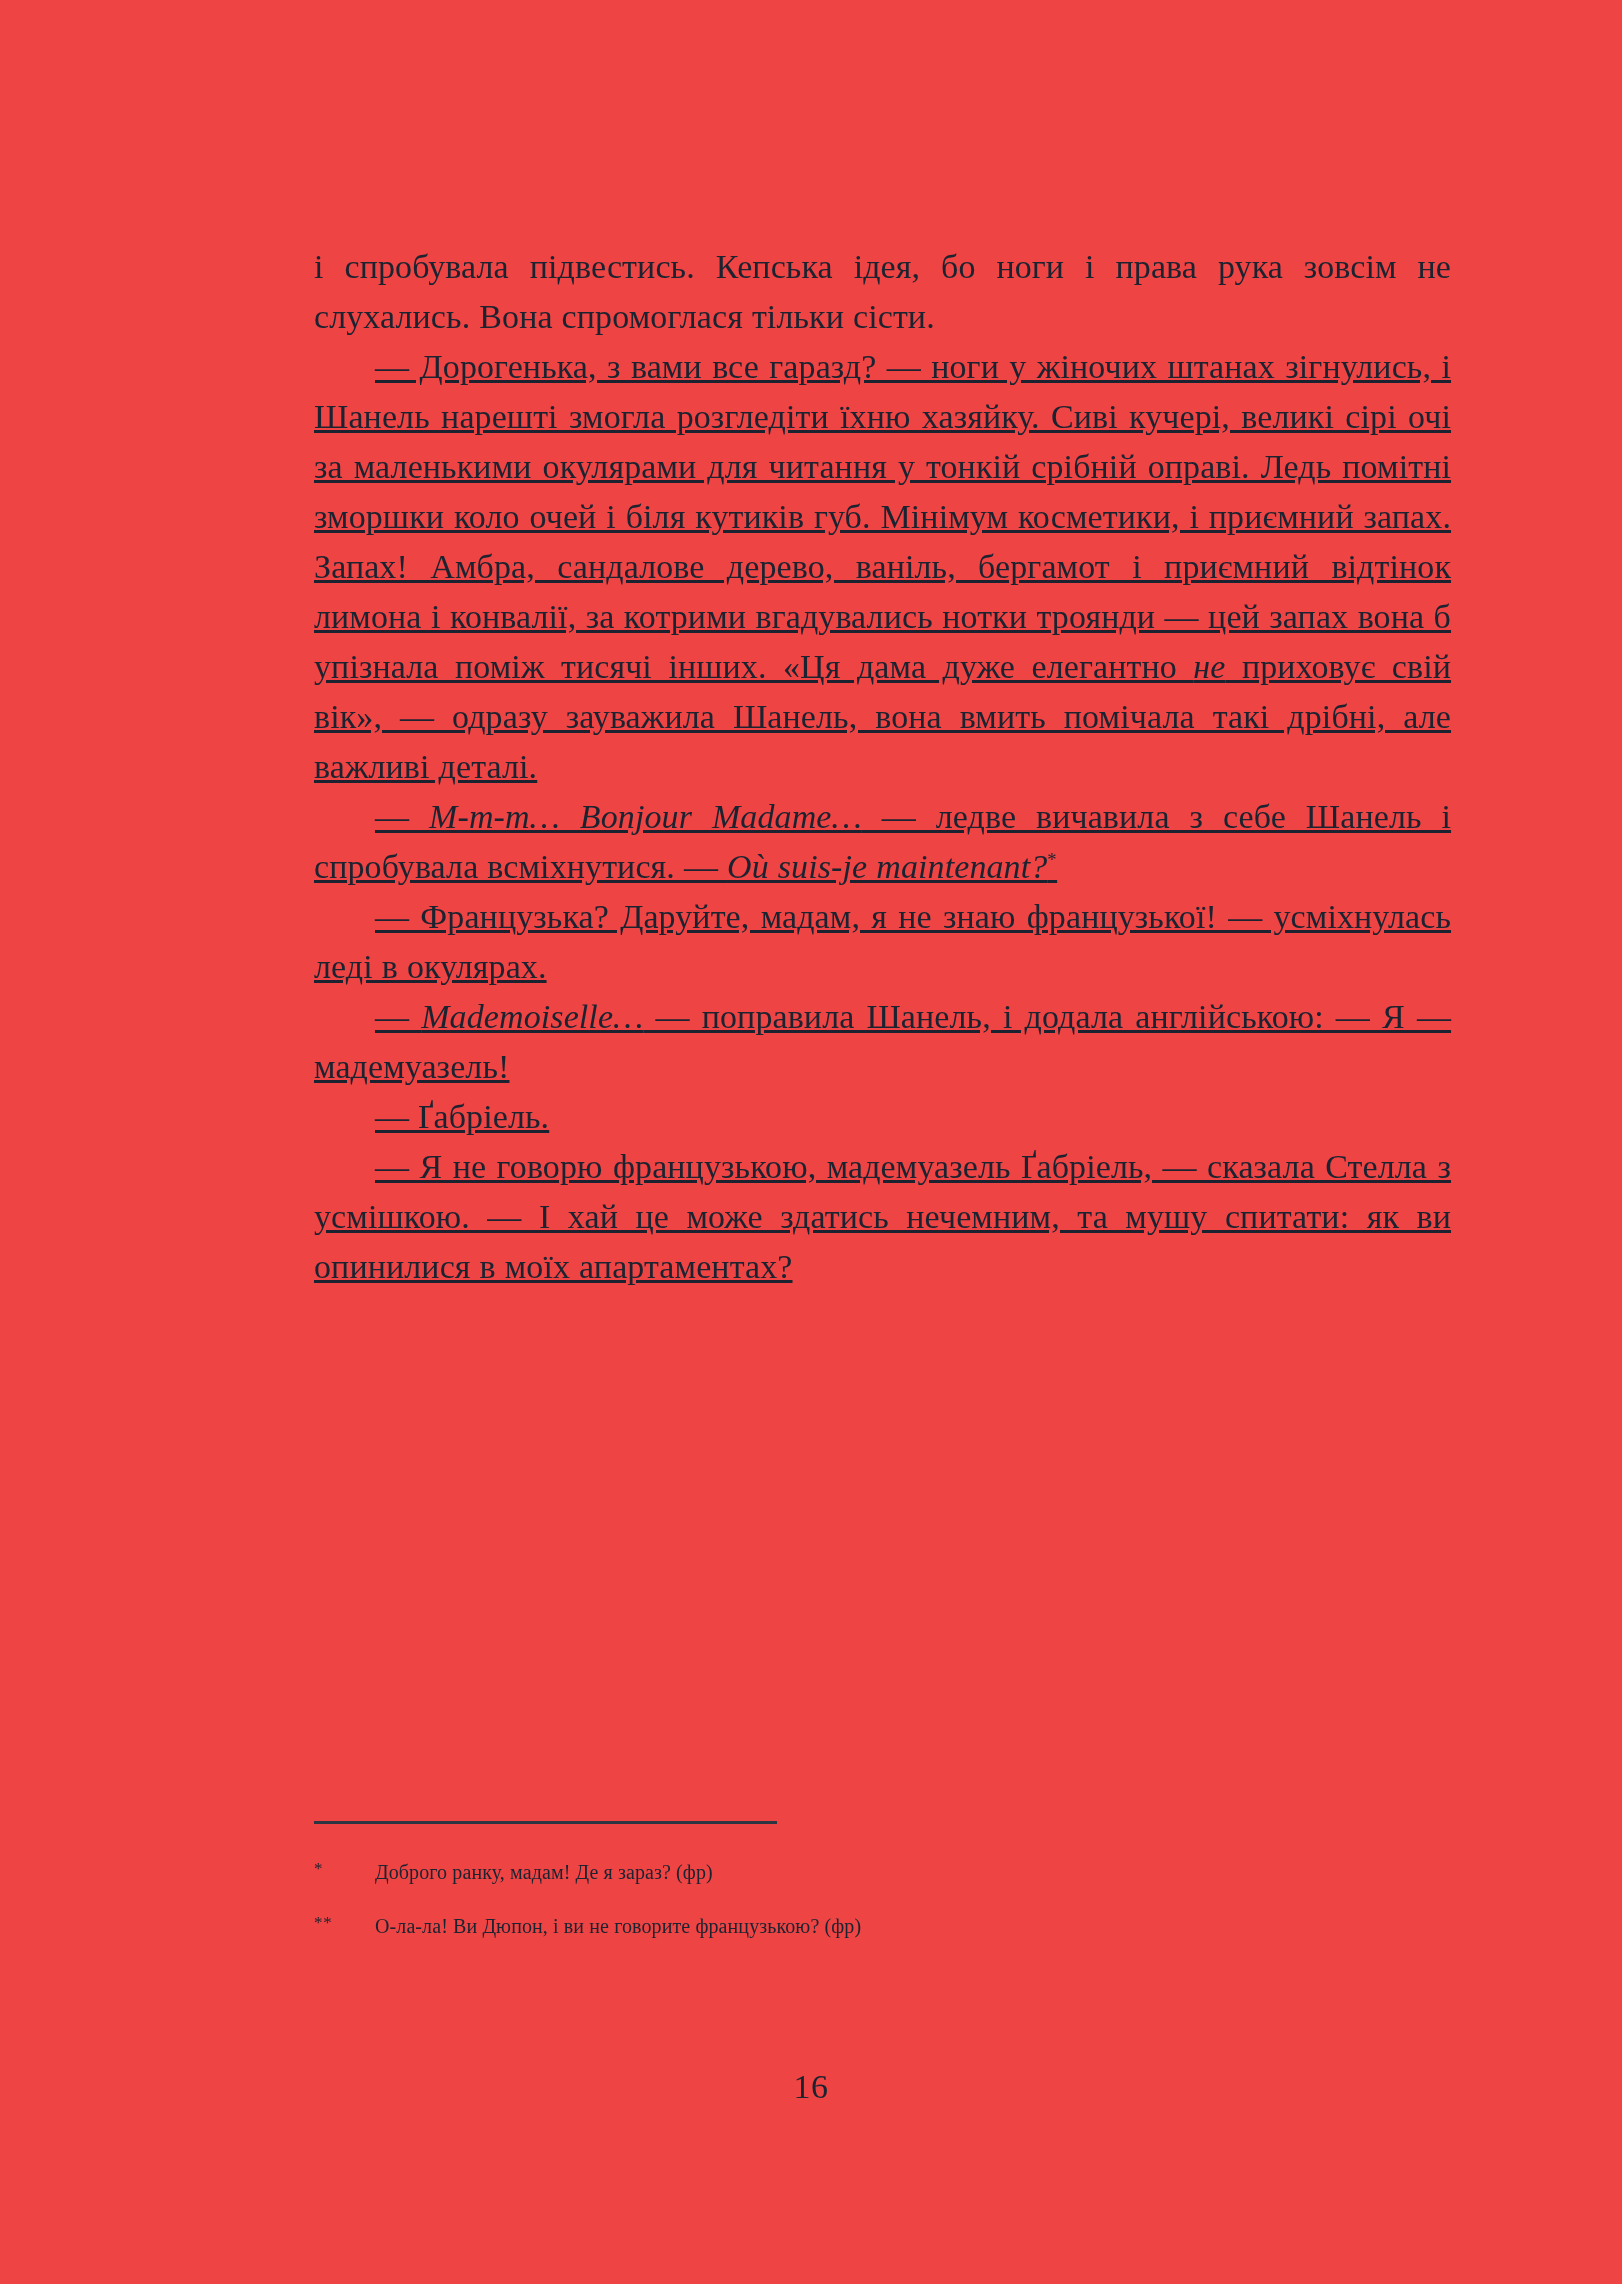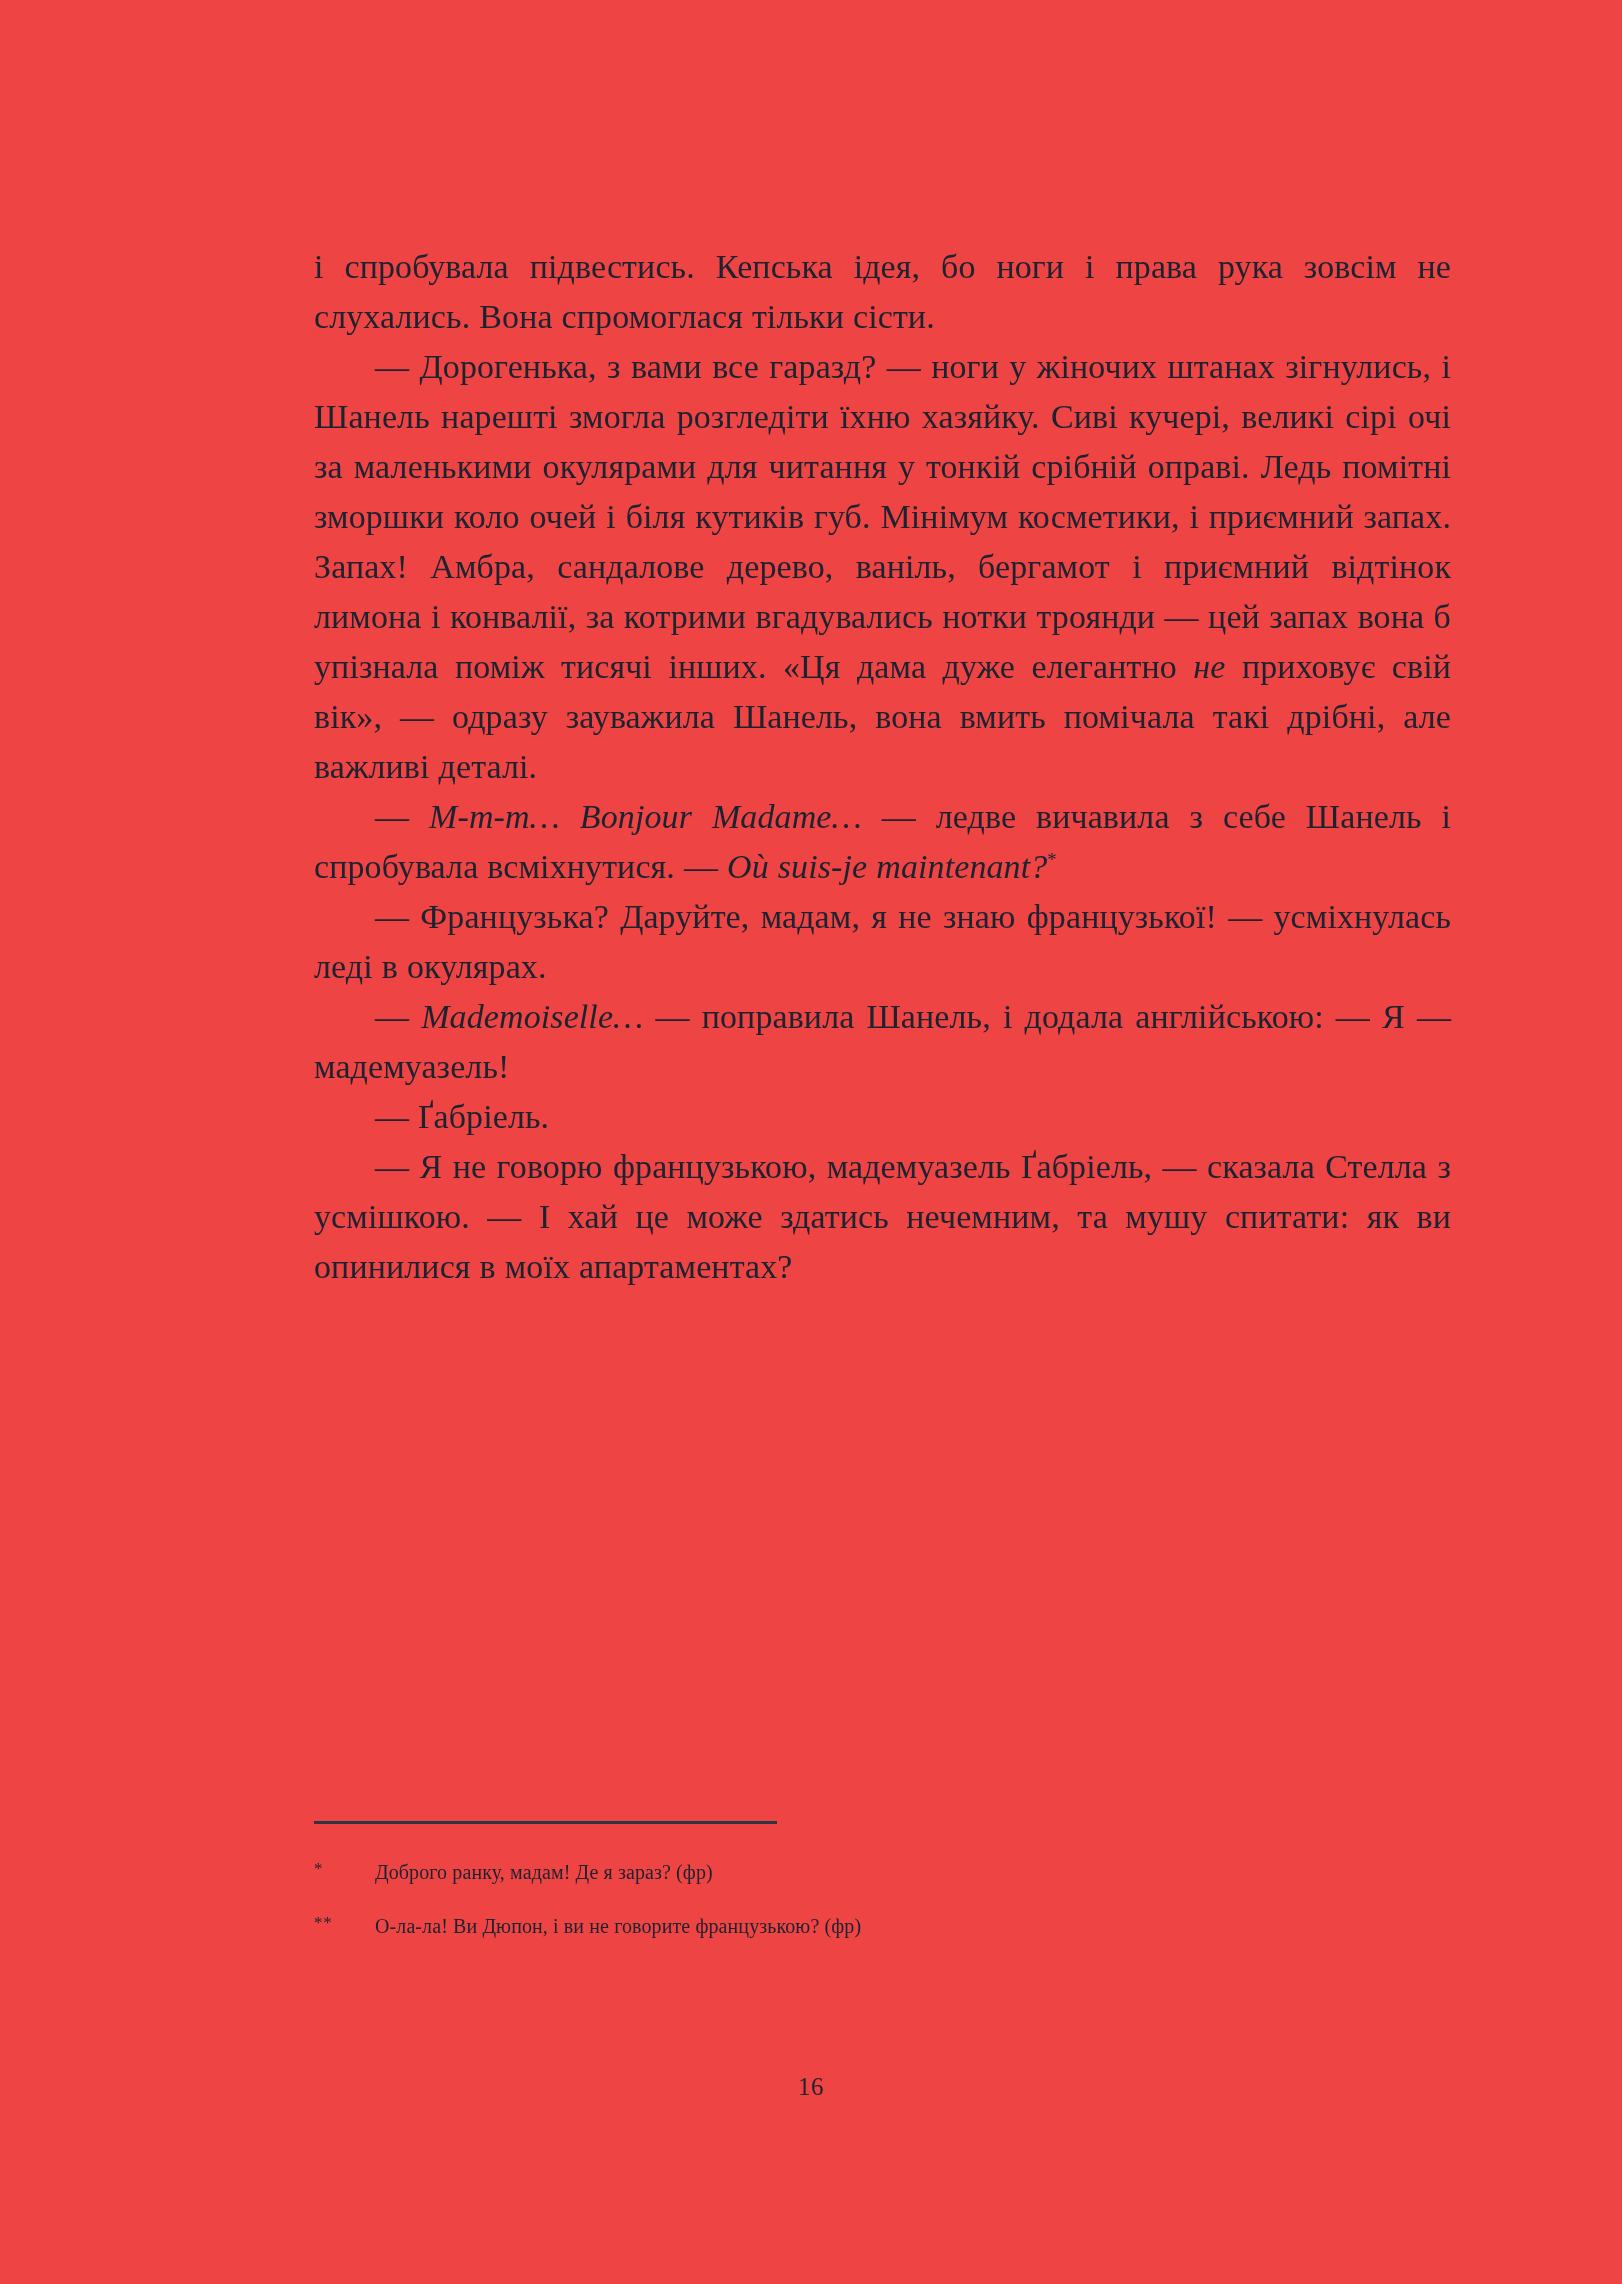--- a/index.html
+++ b/index.html
@@ -30,20 +30,21 @@
     font-size: 34px;
     line-height: 50px;
     text-align: justify;
     text-justify: inter-word;
     letter-spacing: 0.1px;
     word-spacing: 0.4px;
     hyphens: none;
   }
   .para.indent {
     text-indent: 61px;
+    text-decoration: underline;
   }
   .para .it {
     font-style: italic;
   }
   sup.fn {
     font-size: 0.55em;
     vertical-align: super;
     line-height: 0;
     letter-spacing: 0.4px;
   }
@@ -79,21 +80,21 @@
     flex: 1 1 auto;
     font-family: Liberation Serif, serif;
   }
   .folio {
     position: absolute;
     left: 0;
     top: 2072px;
     width: 1622px;
     text-align: center;
     color: #1b2330;
-    font-size: 25px;
+    font-size: 34px;
     line-height: 30px;
     letter-spacing: 0.4px;
   }
 </style>
 </head>
 <body>
 
 <div class="page">
 
   <div class="textblock">

